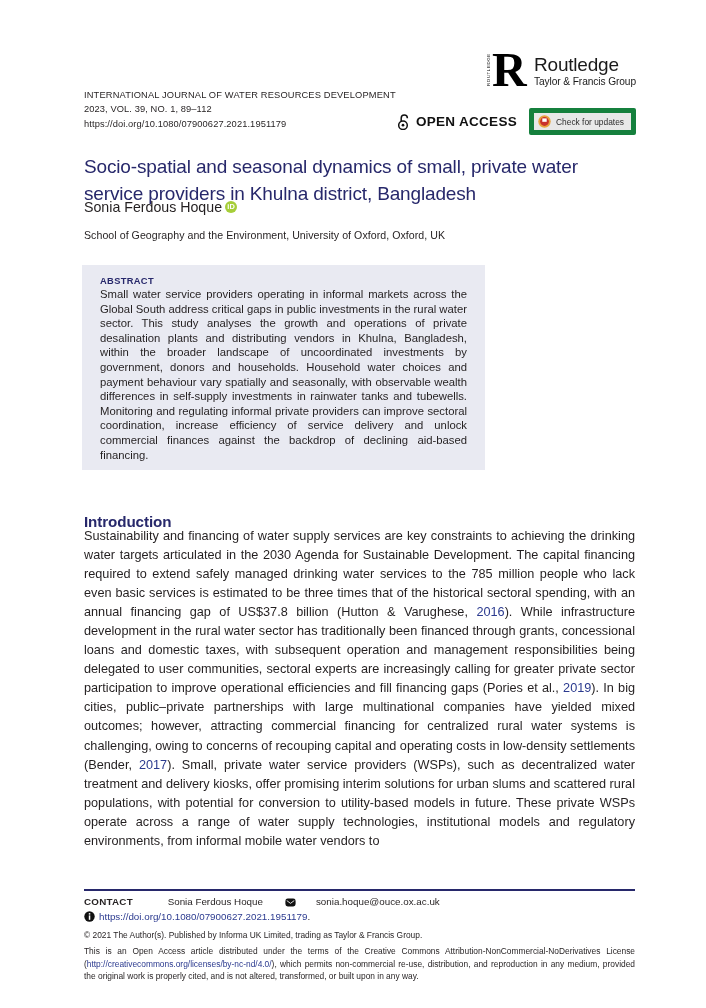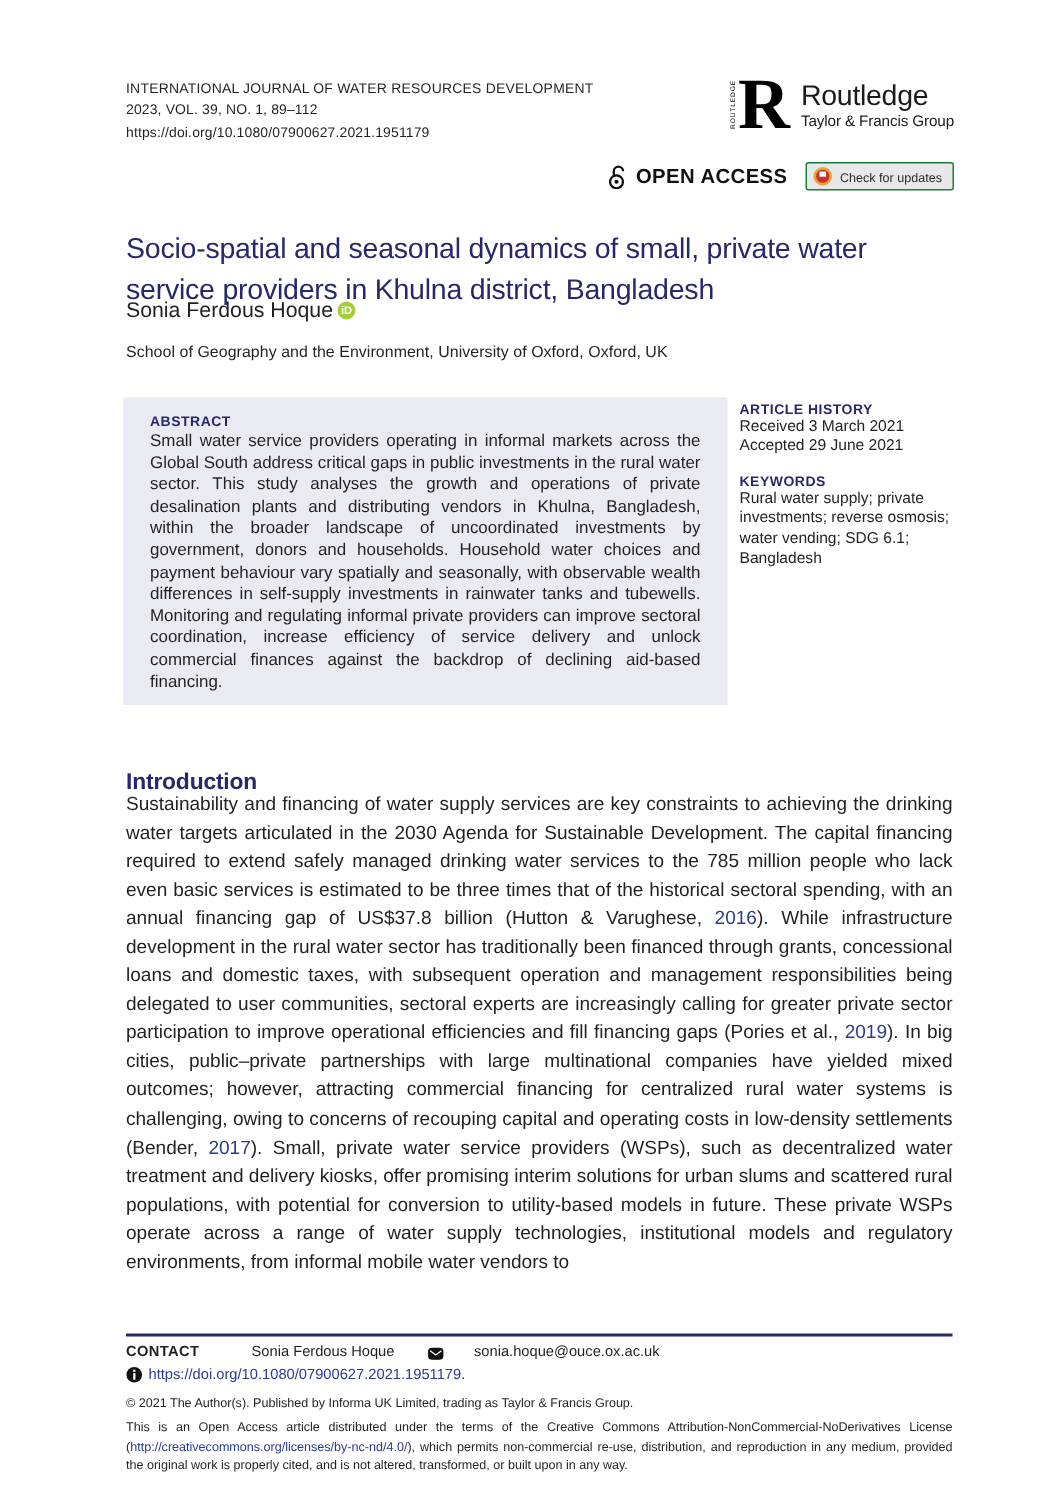--- a/index.html
+++ b/index.html
@@ -32,20 +32,21 @@
     width: 552px;
     display: flex;
     justify-content: space-between;
     align-items: flex-start;
   }
   .journal-block {
     font-size: 9.3px;
     line-height: 1.55;
     color: #231f20;
     letter-spacing: 0.1px;
+    margin-top: 36px;
   }
   .journal-name {
     font-size: 9.3px;
     letter-spacing: 0.15px;
   }
   .journal-issue { font-size: 9.3px; }
   .journal-doi { font-size: 9.3px; }
 
   
   .logo {
@@ -117,21 +118,21 @@
   .oa-label {
     font-size: 13.5px;
     color: #111;
     letter-spacing: 0.3px;
   }
   .crossmark {
     display: flex;
     align-items: center;
     gap: 5px;
     background: #e8e8e8;
-    border: 1px solid #15803d;
+    border: 5px solid #15803d;
     border-radius: 2px;
     padding: 2px 7px 2px 4px;
   }
   .crossmark-icon { width: 13px; height: 13px; flex: none; }
   .crossmark-label {
     font-size: 8.4px;
     color: #2c2c2c;
   }
 
   
@@ -369,28 +370,20 @@
     <span class="orcid"></span>
   </div>
 
   <div class="affiliation">School of Geography and the Environment, University of Oxford, Oxford, UK</div>
 
   <div class="abstract-panel">
     <div class="abstract-head">ABSTRACT</div>
     <div class="abstract-body">Small water service providers operating in informal markets across the Global South address critical gaps in public investments in the rural water sector. This study analyses the growth and operations of private desalination plants and distributing vendors in Khulna, Bangladesh, within the broader landscape of uncoordinated investments by government, donors and households. Household water choices and payment behaviour vary spatially and seasonally, with observable wealth differences in self-supply investments in rainwater tanks and tubewells. Monitoring and regulating informal private providers can improve sectoral coordination, increase efficiency of service delivery and unlock commercial finances against the backdrop of declining aid-based financing.</div>
   </div>
 
-  <div class="side-meta">
-    <div class="meta-head">ARTICLE HISTORY</div>
-    <div class="meta-body">Received 3 March 2021</div>
-    <div class="meta-body">Accepted 29 June 2021</div>
-    <div class="meta-gap"></div>
-    <div class="meta-head">KEYWORDS</div>
-    <div class="meta-body">Rural water supply; private investments; reverse osmosis; water vending; SDG 6.1; Bangladesh</div>
-  </div>
 
   <h2 class="section-head">Introduction</h2>
 
   <div class="body-text"><span>Sustainability and financing of water supply services are key constraints to achieving the drinking water targets articulated in the 2030 Agenda for Sustainable Development. The capital financing required to extend safely managed drinking water services to the 785 million people who lack even basic services is estimated to be three times that of the historical sectoral spending, with an annual financing gap of US$37.8 billion (Hutton &amp; Varughese, </span><span class="cite">2016</span><span>). While infrastructure development in the rural water sector has traditionally been financed through grants, concessional loans and domestic taxes, with subsequent operation and management responsibilities being delegated to user communities, sectoral experts are increasingly calling for greater private sector participation to improve operational efficiencies and fill financing gaps (Pories et al., </span><span class="cite">2019</span><span>). In big cities, public–private partnerships with large multinational companies have yielded mixed outcomes; however, attracting commercial financing for centralized rural water systems is challenging, owing to concerns of recouping capital and operating costs in low-density settlements (Bender, </span><span class="cite">2017</span><span>). Small, private water service providers (WSPs), such as decentralized water treatment and delivery kiosks, offer promising interim solutions for urban slums and scattered rural populations, with potential for conversion to utility-based models in future. These private WSPs operate across a range of water supply technologies, institutional models and regulatory environments, from informal mobile water vendors to</span></div>
 
   <div class="footer-rule"></div>
 
   <div class="footer">
     <div class="contact-line">
       <span class="contact-bold">CONTACT</span>

